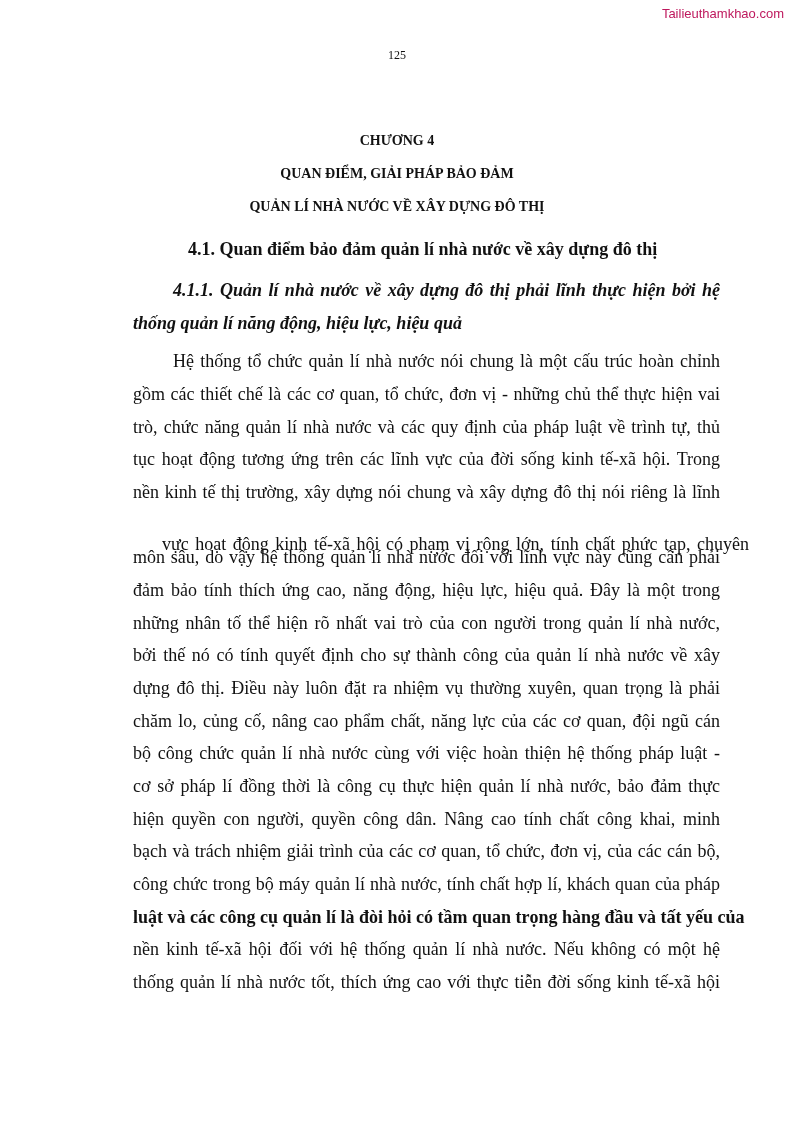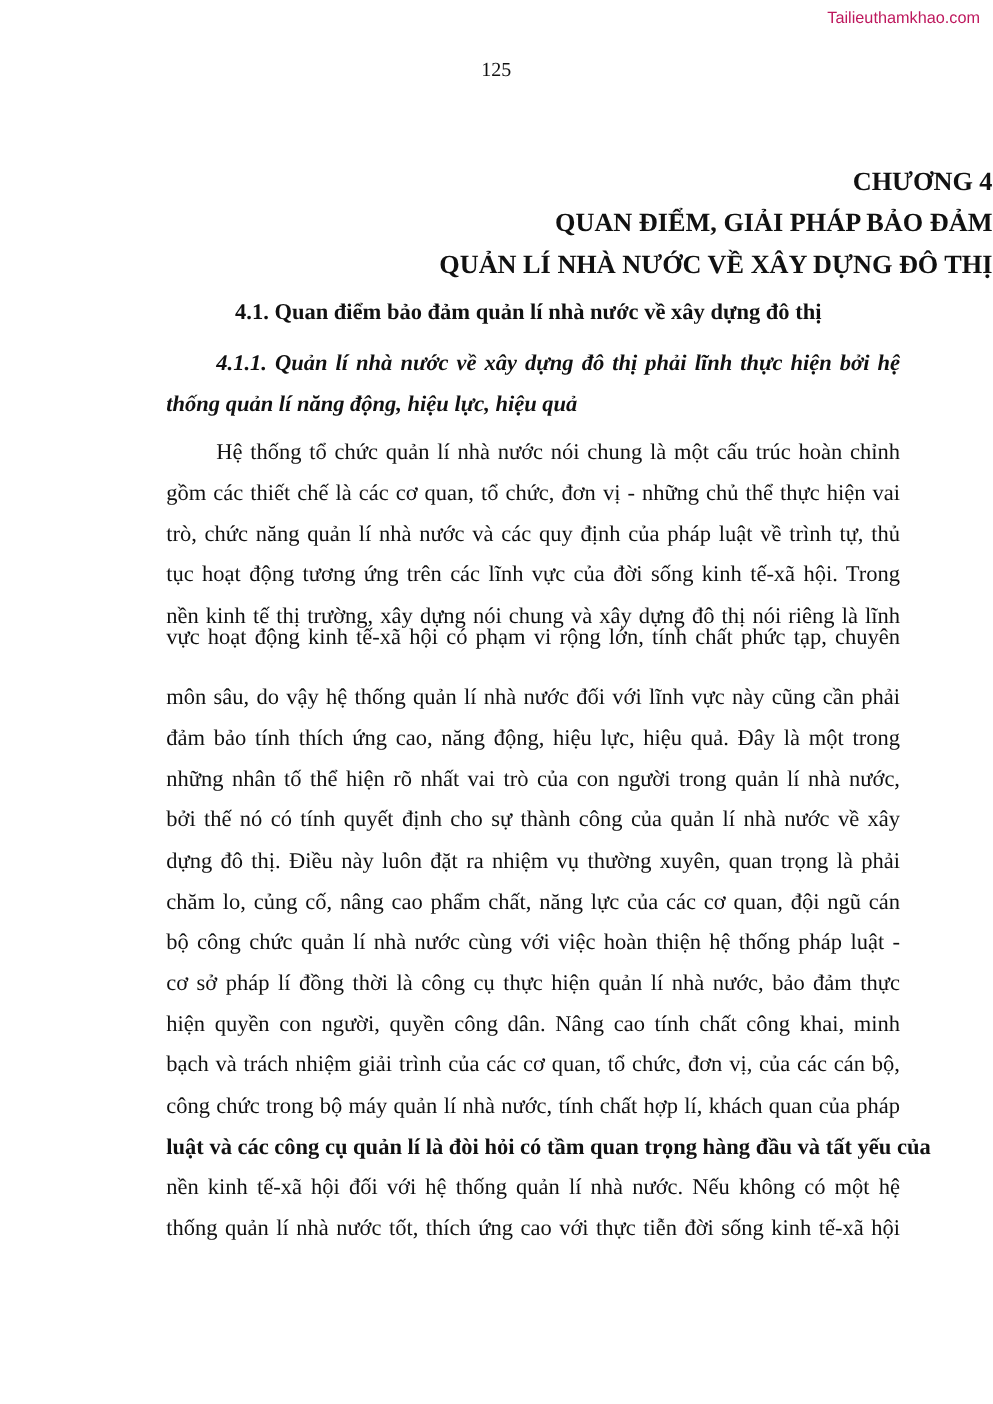--- a/index.html
+++ b/index.html
@@ -1,21 +1,21 @@
 <!DOCTYPE html>
 <html><head>
 <meta charset="utf-8">
 <style>
   html, body { margin: 0; padding: 0; background: #ffffff; }
   body { width: 794px; height: 1123px; position: relative; overflow: hidden;
          font-family: "Liberation Serif", "DejaVu Serif", serif; color: #111; }
   .watermark { position: absolute; top: 6px; right: 10px; font-family: "Liberation Sans", "DejaVu Sans", sans-serif;
                font-size: 13px; color: #be185d; letter-spacing: 0; }
-  .page-number { position: absolute; top: 48px; left: 0; width: 794px; text-align: center; font-size: 16px; }
-  .chapter { position: absolute; left: 0; width: 794px; text-align: right; font-weight: bold; font-size: 21px; }
+  .page-number { position: absolute; top: 48px; left: 0; width: 794px; text-align: center; font-size: 12px; }
+  .chapter { position: absolute; left: 0; width: 794px; text-align: center; font-weight: bold; font-size: 14px; }
   .line { position: absolute; left: 133px; width: 587px; font-size: 18px; line-height: 22px; white-space: nowrap; }
   .just { text-align: justify; text-align-last: justify; }
   .h2 { font-weight: bold; left: 188px; width: auto; }
   .h3 { font-weight: bold; font-style: italic; }
   .indent { padding-left: 40px; width: 547px; }
 </style>
 </head>
 <body>
 
 <div class="watermark">Tailieuthamkhao.com</div>
@@ -29,21 +29,21 @@
 
 <div class="line h3 just indent" style="top:279px;">4.1.1. Quản lí nhà nước về xây dựng đô thị phải lĩnh thực hiện bởi hệ</div>
 <div class="line h3" style="top:312px;">thống quản lí năng động, hiệu lực, hiệu quả</div>
 
 <div>
   <div class="line just indent" style="top:350px;">Hệ thống tổ chức quản lí nhà nước nói chung là một cấu trúc hoàn chỉnh</div>
   <div class="line just" style="top:383px;">gồm các thiết chế là các cơ quan, tổ chức, đơn vị - những chủ thể thực hiện vai</div>
   <div class="line just" style="top:416px;">trò, chức năng quản lí nhà nước và các quy định của pháp luật về trình tự, thủ</div>
   <div class="line just" style="top:448px;">tục hoạt động tương ứng trên các lĩnh vực của đời sống kinh tế-xã hội. Trong</div>
   <div class="line just" style="top:481px;">nền kinh tế thị trường, xây dựng nói chung và xây dựng đô thị nói riêng là lĩnh</div>
-  <div class="line just" style="top:498px;">vực hoạt động kinh tế-xã hội có phạm vi rộng lớn, tính chất phức tạp, chuyên</div>
+  <div class="line just" style="top:533px;margin-left:29px;">vực hoạt động kinh tế-xã hội có phạm vi rộng lớn, tính chất phức tạp, chuyên</div>
   <div class="line just" style="top:546px;">môn sâu, do vậy hệ thống quản lí nhà nước đối với lĩnh vực này cũng cần phải</div>
   <div class="line just" style="top:579px;">đảm bảo tính thích ứng cao, năng động, hiệu lực, hiệu quả. Đây là một trong</div>
   <div class="line just" style="top:612px;">những nhân tố thể hiện rõ nhất vai trò của con người trong quản lí nhà nước,</div>
   <div class="line just" style="top:644px;">bởi thế nó có tính quyết định cho sự thành công của quản lí nhà nước về xây</div>
   <div class="line just" style="top:677px;">dựng đô thị. Điều này luôn đặt ra nhiệm vụ thường xuyên, quan trọng là phải</div>
   <div class="line just" style="top:710px;">chăm lo, củng cố, nâng cao phẩm chất, năng lực của các cơ quan, đội ngũ cán</div>
   <div class="line just" style="top:742px;">bộ công chức quản lí nhà nước cùng với việc hoàn thiện hệ thống pháp luật -</div>
   <div class="line just" style="top:775px;">cơ sở pháp lí đồng thời là công cụ thực hiện quản lí nhà nước, bảo đảm thực</div>
   <div class="line just" style="top:808px;">hiện quyền con người, quyền công dân. Nâng cao tính chất công khai, minh</div>
   <div class="line just" style="top:840px;">bạch và trách nhiệm giải trình của các cơ quan, tổ chức, đơn vị, của các cán bộ,</div>

